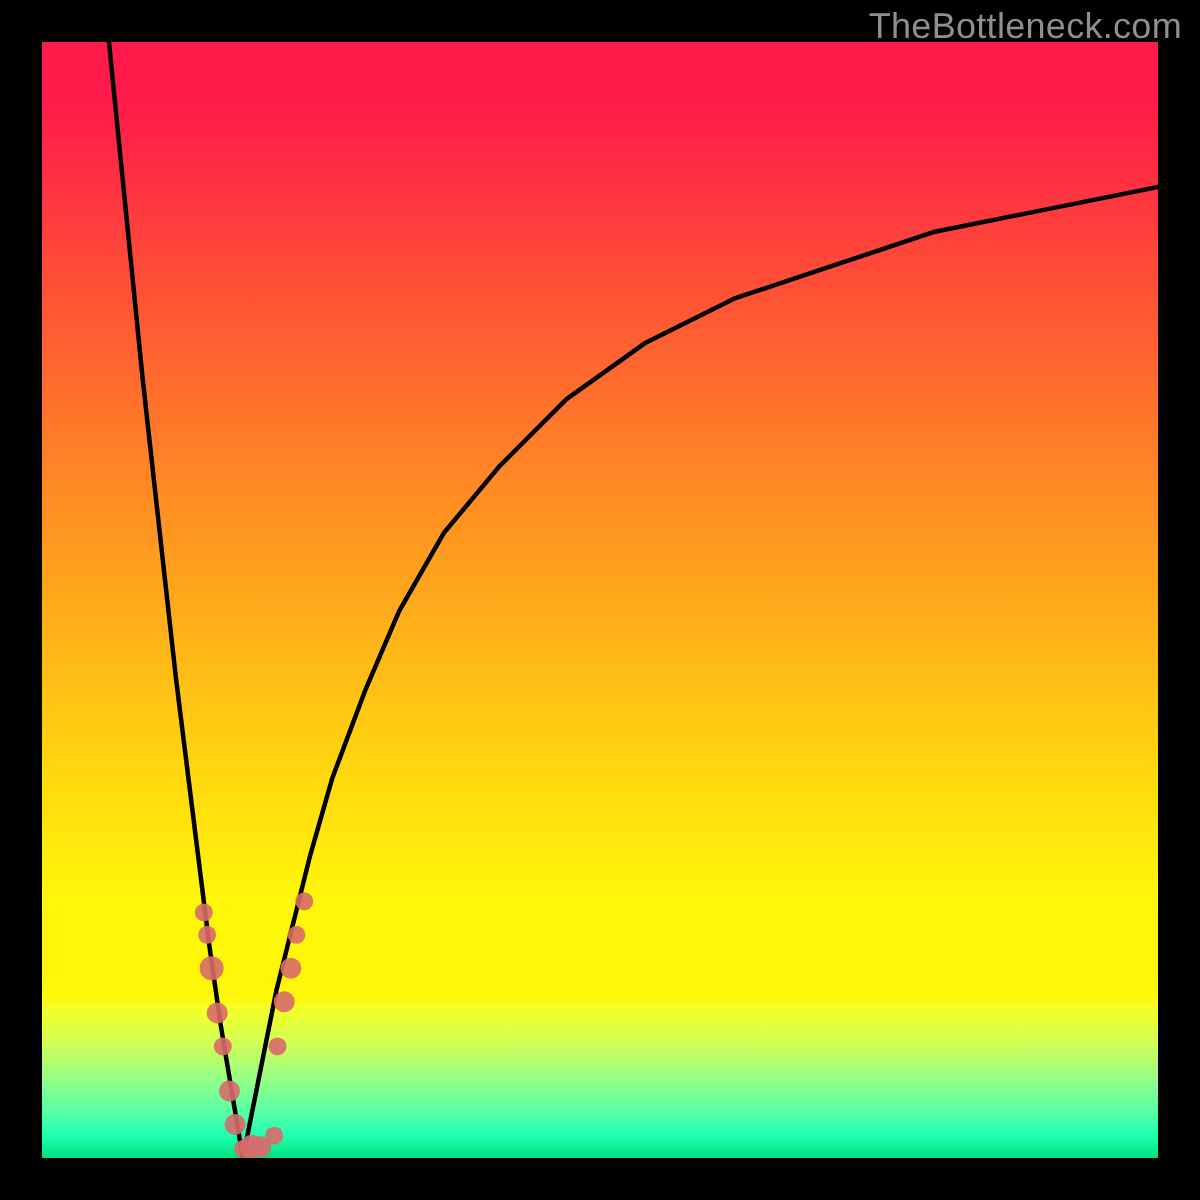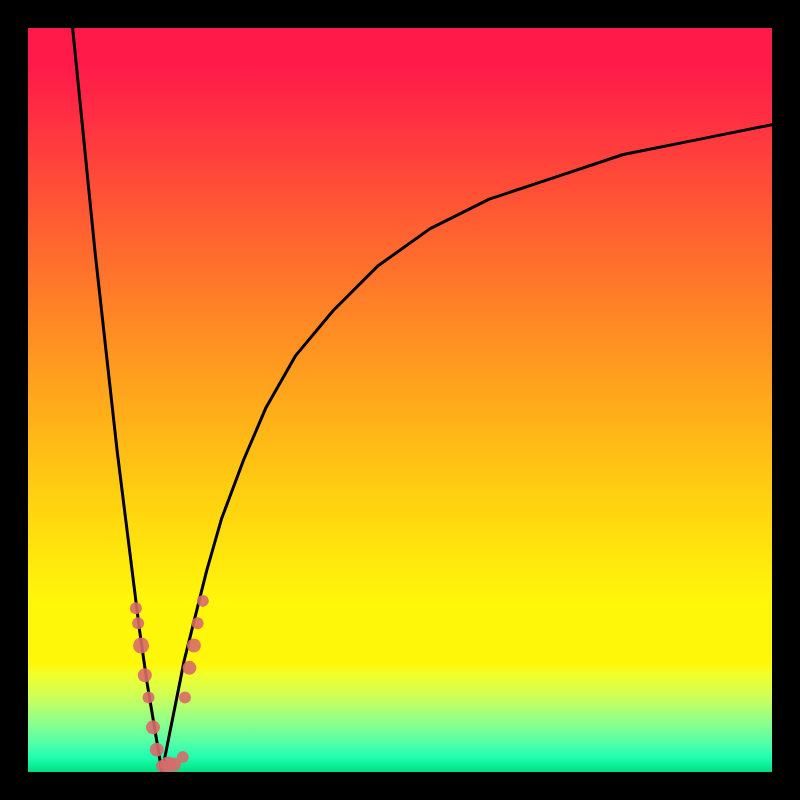--- a/index.html
+++ b/index.html
@@ -95,13 +95,14 @@
           <circle cx="145.82" cy="736.56" r="7.00" fill="#d86a6a" fill-opacity="0.9"></circle>
           <circle cx="154.75" cy="729.12" r="6.00" fill="#d86a6a" fill-opacity="0.9"></circle>
           <circle cx="156.98" cy="669.60" r="6.00" fill="#d86a6a" fill-opacity="0.9"></circle>
           <circle cx="161.45" cy="639.84" r="7.00" fill="#d86a6a" fill-opacity="0.9"></circle>
           <circle cx="165.91" cy="617.52" r="7.00" fill="#d86a6a" fill-opacity="0.9"></circle>
           <circle cx="169.63" cy="595.20" r="6.00" fill="#d86a6a" fill-opacity="0.9"></circle>
           <circle cx="174.84" cy="572.88" r="6.00" fill="#d86a6a" fill-opacity="0.9"></circle>
         </g>
     </svg>
   </div>
+  <div class="watermark">TheBottleneck.com</div>
 </div>
 
 </body></html>

